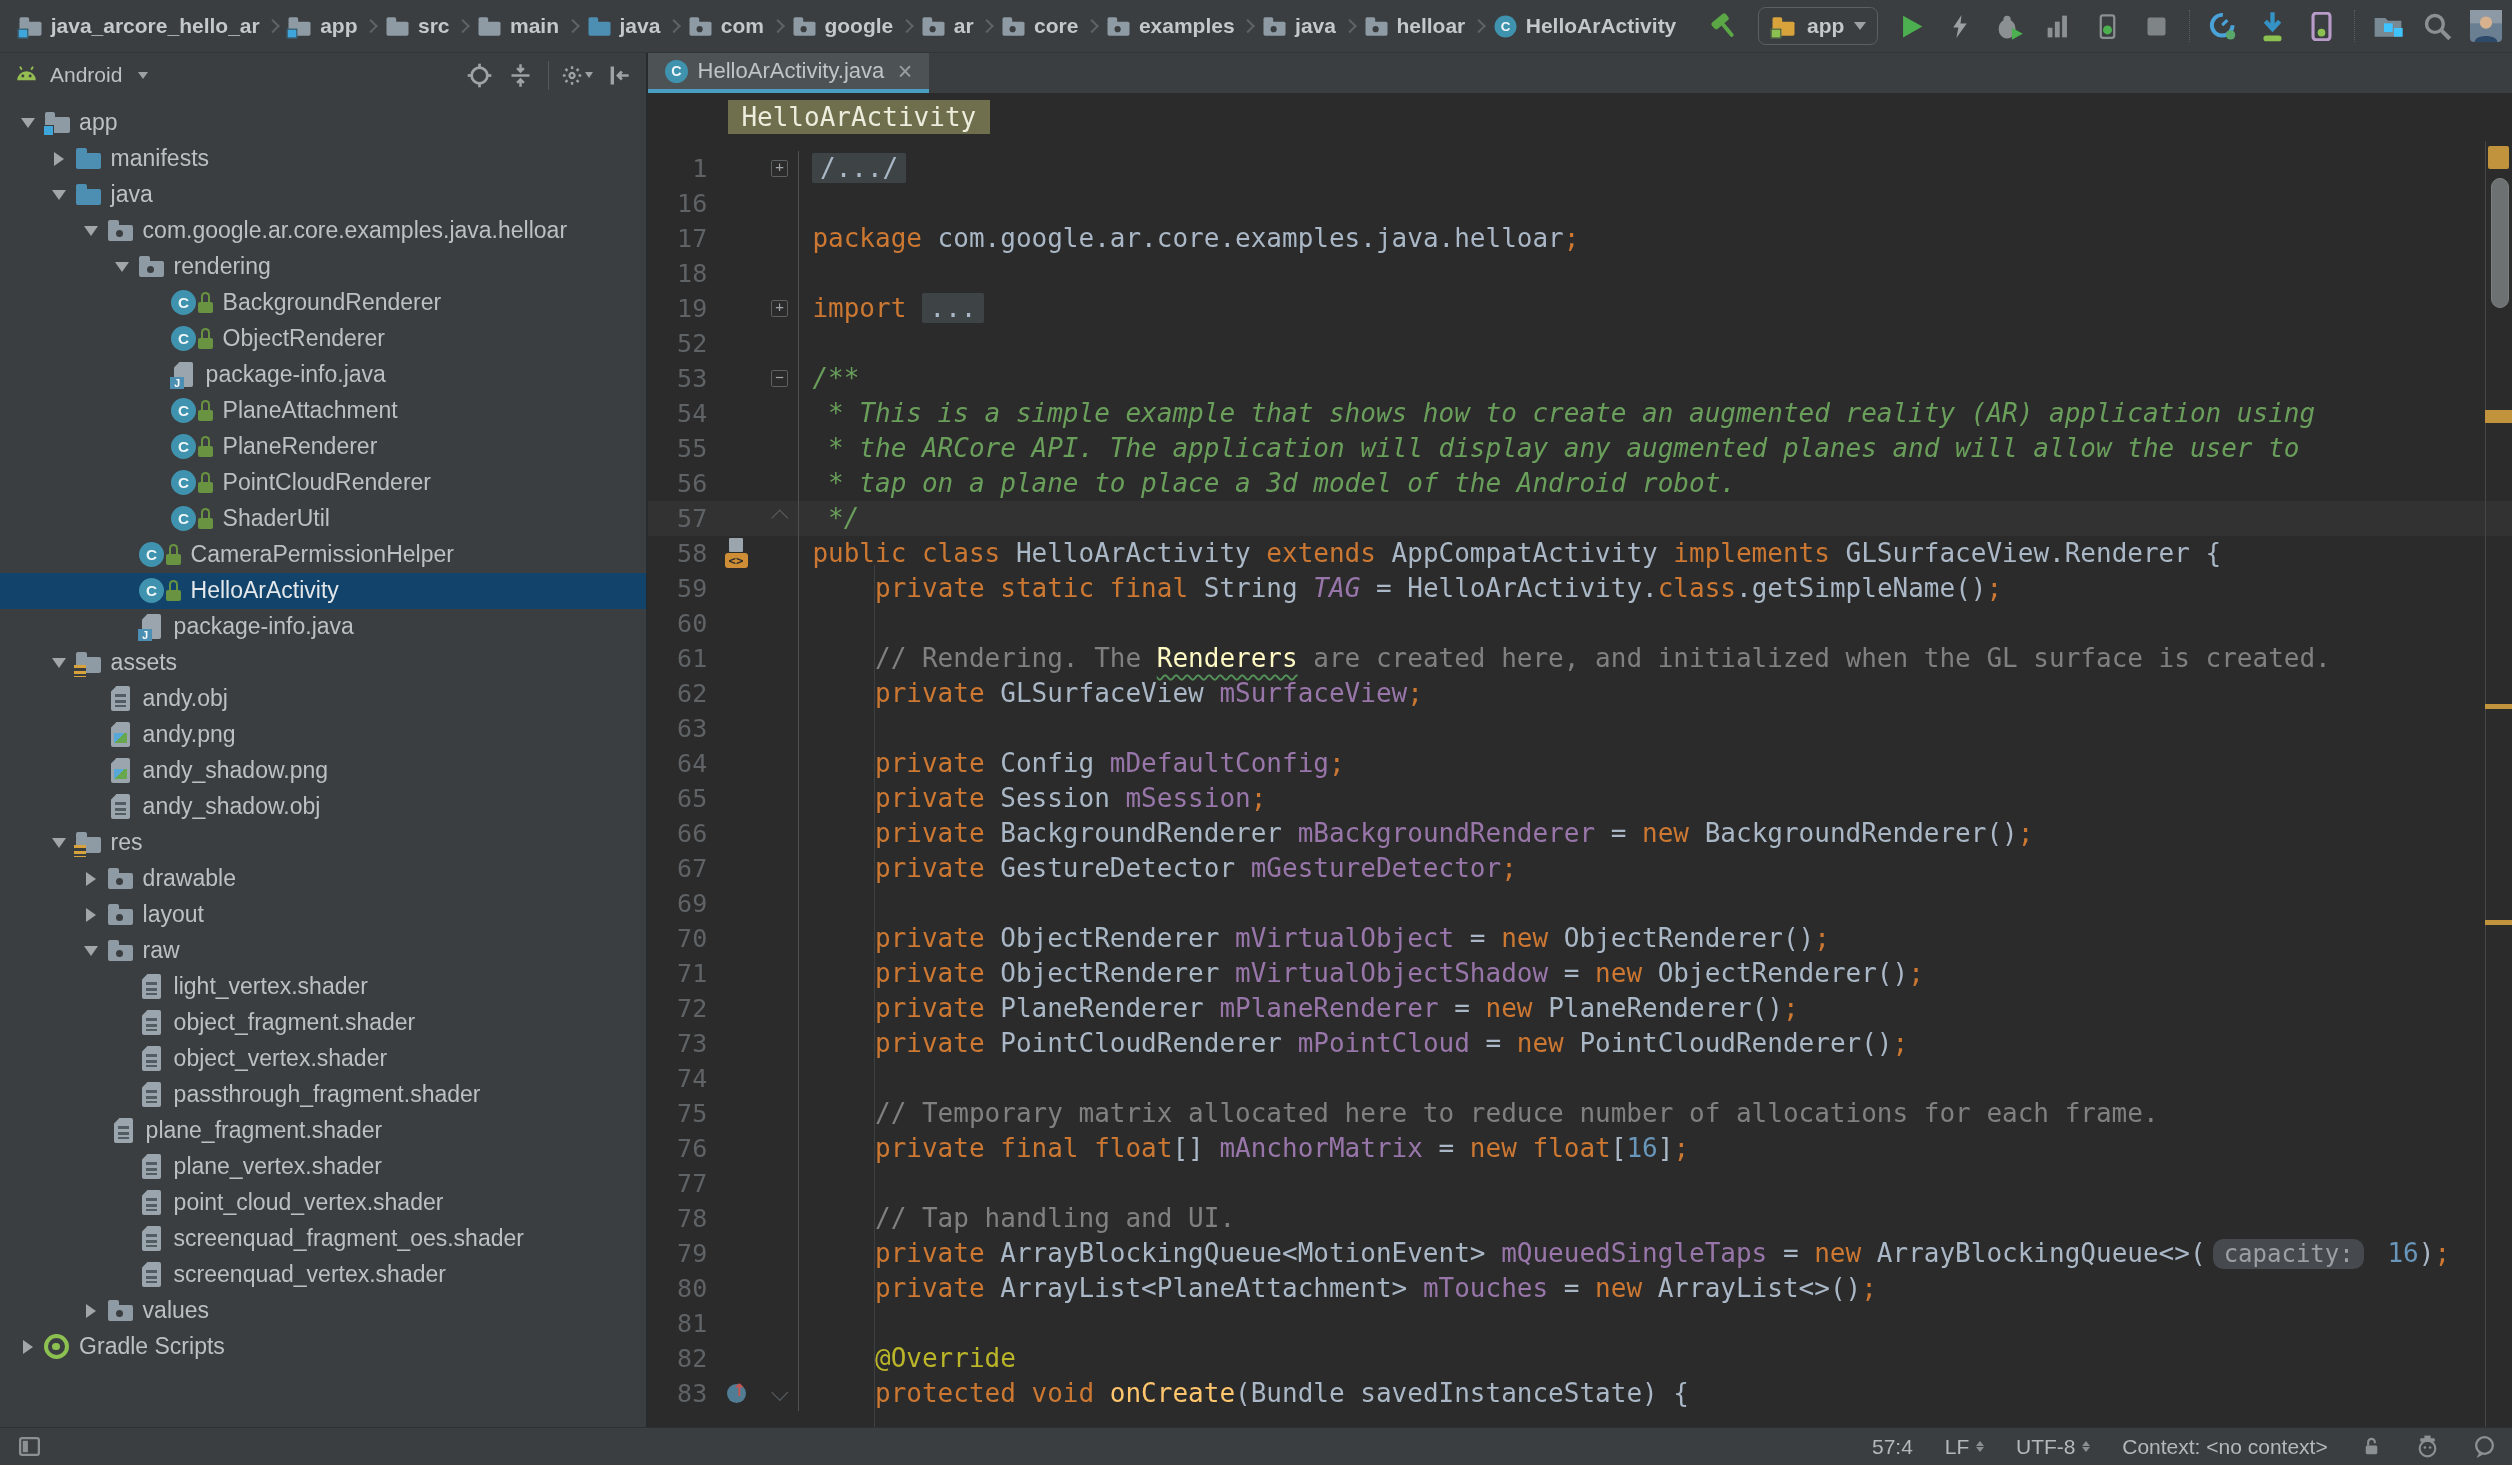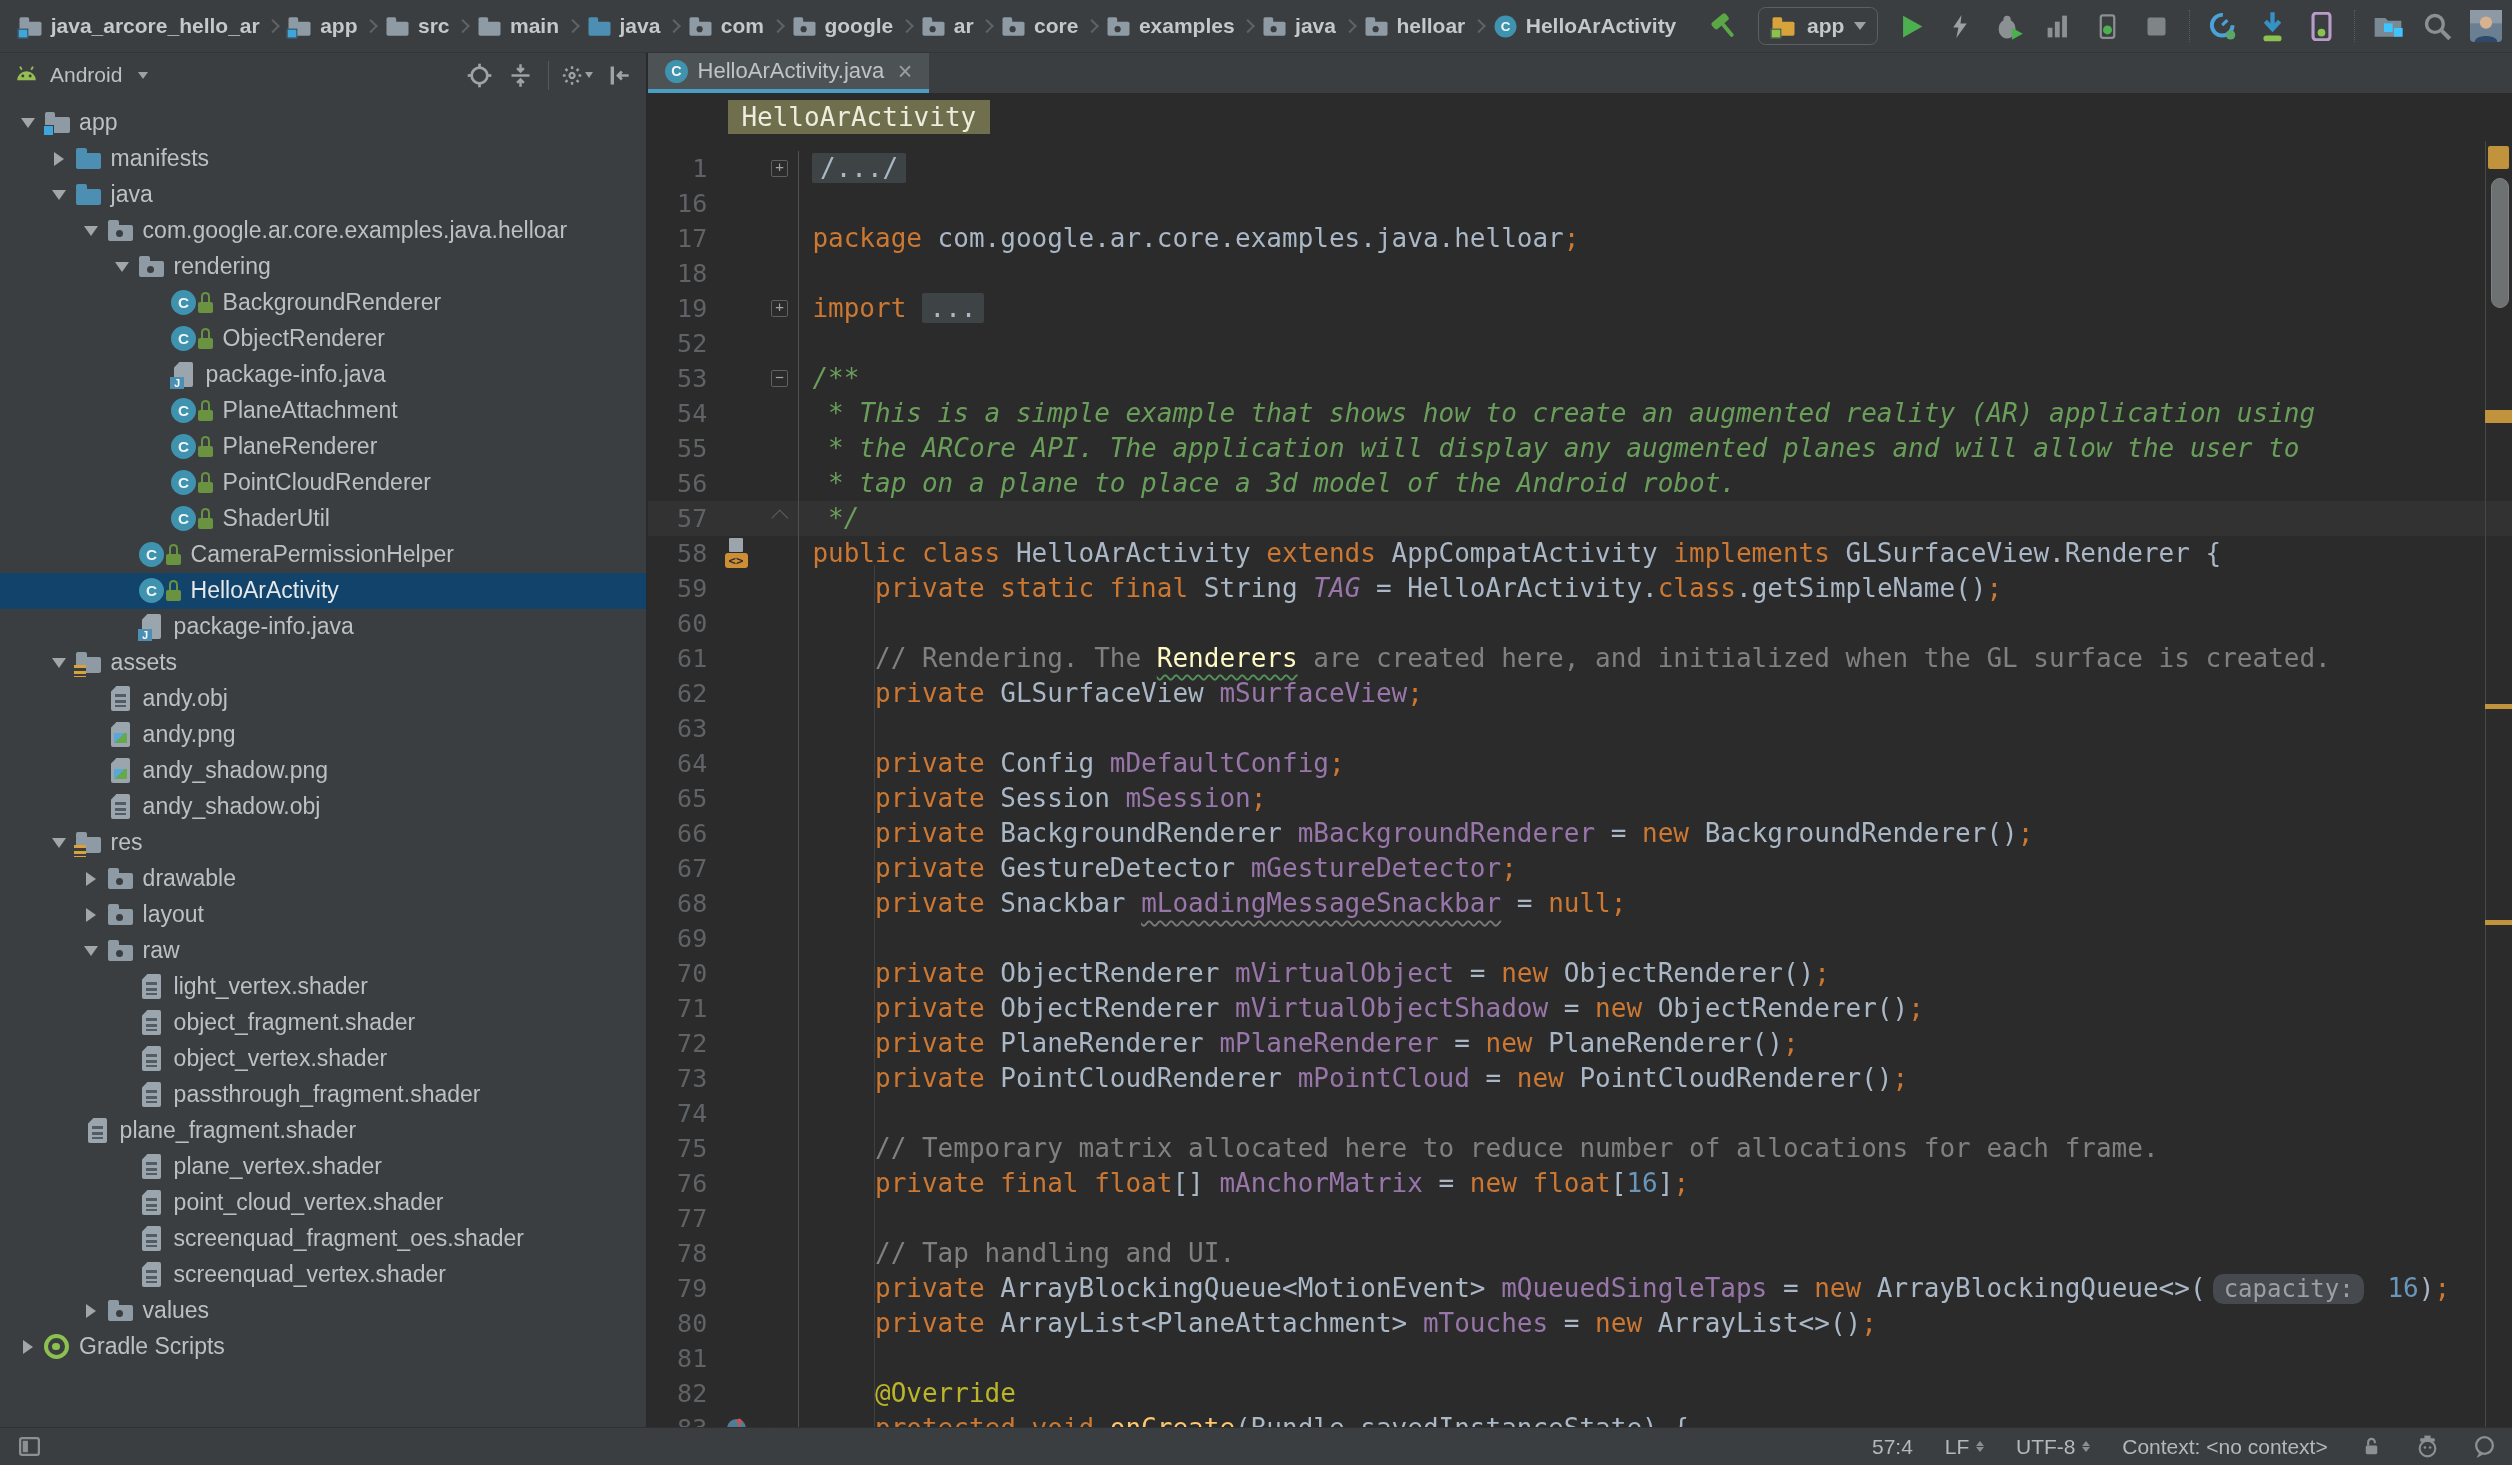--- a/index.html
+++ b/index.html
@@ -673,21 +673,21 @@
           <span class="tlabel">object_vertex.shader</span>
         </div>
         <div class="trow" style="padding-left: 106px;">
           <span class="chevcell"></span>
           <span class="ic">
             <i class="page"></i>
             <i class="flines"></i>
           </span>
           <span class="tlabel">passthrough_fragment.shader</span>
         </div>
-        <div class="trow" style="padding-left: 52px;">
+        <div class="trow" style="padding-left: 78px;">
           <span class="chevcell"></span>
           <span class="ic">
             <i class="page"></i>
             <i class="flines"></i>
           </span>
           <span class="tlabel">plane_fragment.shader</span>
         </div>
         <div class="trow" style="padding-left: 106px;">
           <span class="chevcell"></span>
           <span class="ic">
@@ -889,26 +889,20 @@
           <span class="foldc"></span>
           <span class="codetext"><span class="tok-k">    private</span><span class="tok-d"> BackgroundRenderer </span><span class="tok-f">mBackgroundRenderer</span><span class="tok-d"> = </span><span class="tok-k">new</span><span class="tok-d"> BackgroundRenderer()</span><span class="tok-k">;</span></span>
         </div>
         <div class="row">
           <span class="lnum">67</span>
           <span class="badges"></span>
           <span class="foldc"></span>
           <span class="codetext"><span class="tok-k">    private</span><span class="tok-d"> GestureDetector </span><span class="tok-f">mGestureDetector</span><span class="tok-k">;</span></span>
         </div>
         <div class="row">
-          <span class="lnum">68</span>
-          <span class="badges"></span>
-          <span class="foldc"></span>
-          <span class="codetext"><span class="tok-k">    private</span><span class="tok-d"> Snackbar </span><span class="tok-warnf">mLoadingMessageSnackbar</span><span class="tok-d"> = </span><span class="tok-k">null</span><span class="tok-k">;</span></span>
-        </div>
-        <div class="row">
           <span class="lnum">69</span>
           <span class="badges"></span>
           <span class="foldc"></span>
           <span class="codetext"></span>
         </div>
         <div class="row">
           <span class="lnum">70</span>
           <span class="badges"></span>
           <span class="foldc"></span>
           <span class="codetext"><span class="tok-k">    private</span><span class="tok-d"> ObjectRenderer </span><span class="tok-f">mVirtualObject</span><span class="tok-d"> = </span><span class="tok-k">new</span><span class="tok-d"> ObjectRenderer()</span><span class="tok-k">;</span></span>

